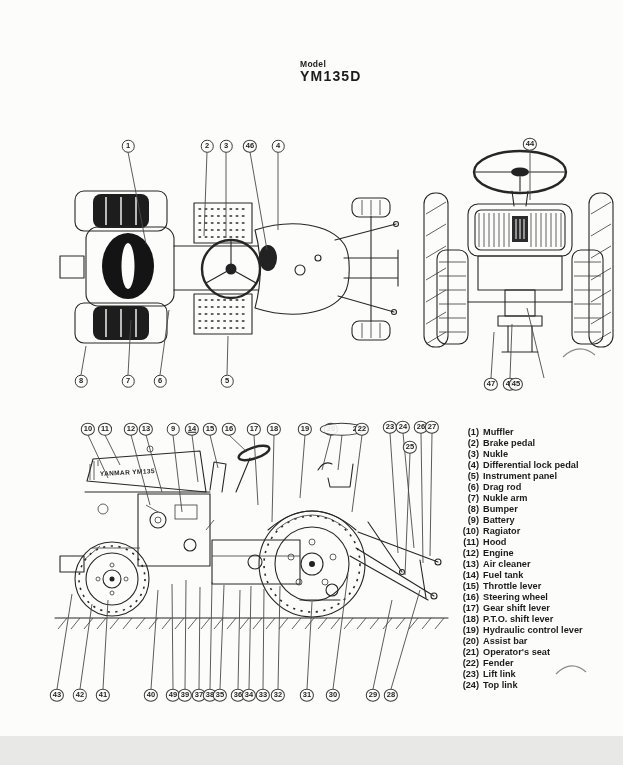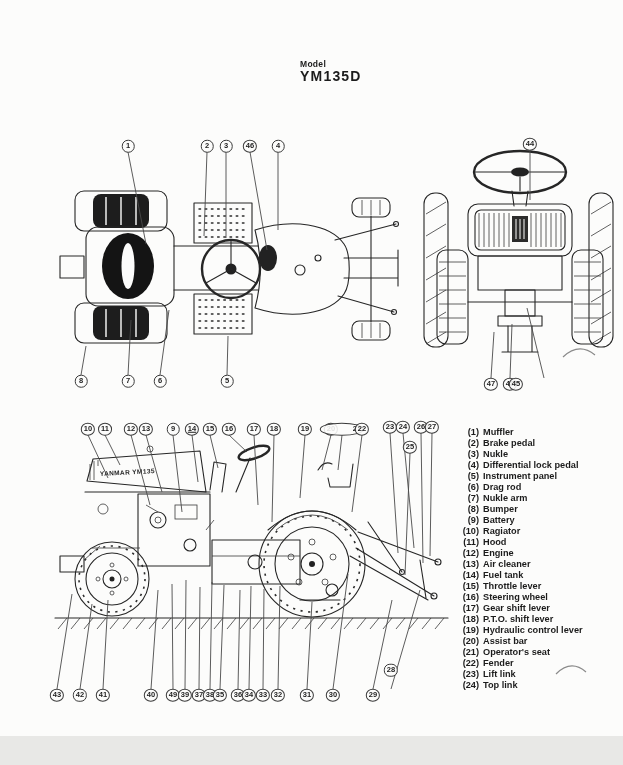--- a/index.html
+++ b/index.html
@@ -300,21 +300,21 @@
       <div class="callout" style="left: 199px; top: 695px;">37</div>
       <div class="callout" style="left: 210px; top: 695px;">38</div>
       <div class="callout" style="left: 220px; top: 695px;">35</div>
       <div class="callout" style="left: 238px; top: 695px;">36</div>
       <div class="callout" style="left: 249px; top: 695px;">34</div>
       <div class="callout" style="left: 263px; top: 695px;">33</div>
       <div class="callout" style="left: 278px; top: 695px;">32</div>
       <div class="callout" style="left: 307px; top: 695px;">31</div>
       <div class="callout" style="left: 333px; top: 695px;">30</div>
       <div class="callout" style="left: 373px; top: 695px;">29</div>
-      <div class="callout" style="left: 391px; top: 670px; border-radius: 6px;">28</div>
+      <div class="callout" style="left: 391px; top: 695px;">28</div>
     </div>
 
   <div class="parts-list" id="parts-list">
       <div class="part-row"><span class="part-num">(1)</span><span class="part-name">Muffler</span></div>
       <div class="part-row"><span class="part-num">(2)</span><span class="part-name">Brake pedal</span></div>
       <div class="part-row"><span class="part-num">(3)</span><span class="part-name">Nukle</span></div>
       <div class="part-row"><span class="part-num">(4)</span><span class="part-name">Differential lock pedal</span></div>
       <div class="part-row"><span class="part-num">(5)</span><span class="part-name">Instrument panel</span></div>
       <div class="part-row"><span class="part-num">(6)</span><span class="part-name">Drag rod</span></div>
       <div class="part-row"><span class="part-num">(7)</span><span class="part-name">Nukle arm</span></div>

